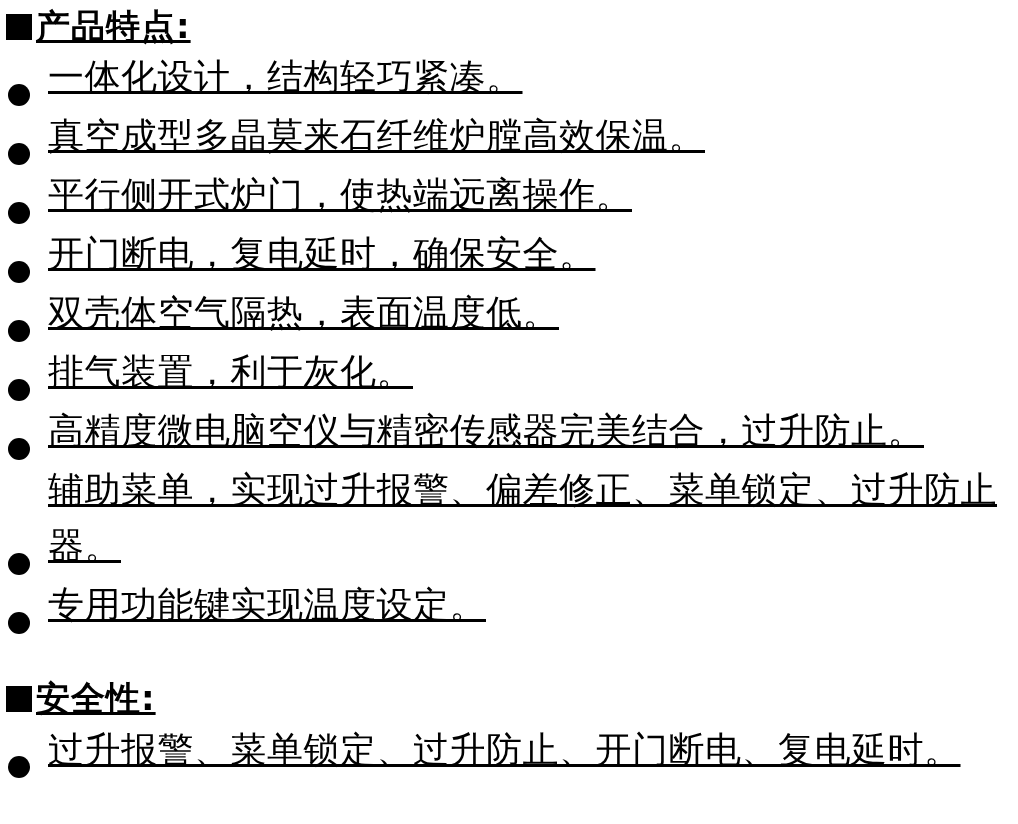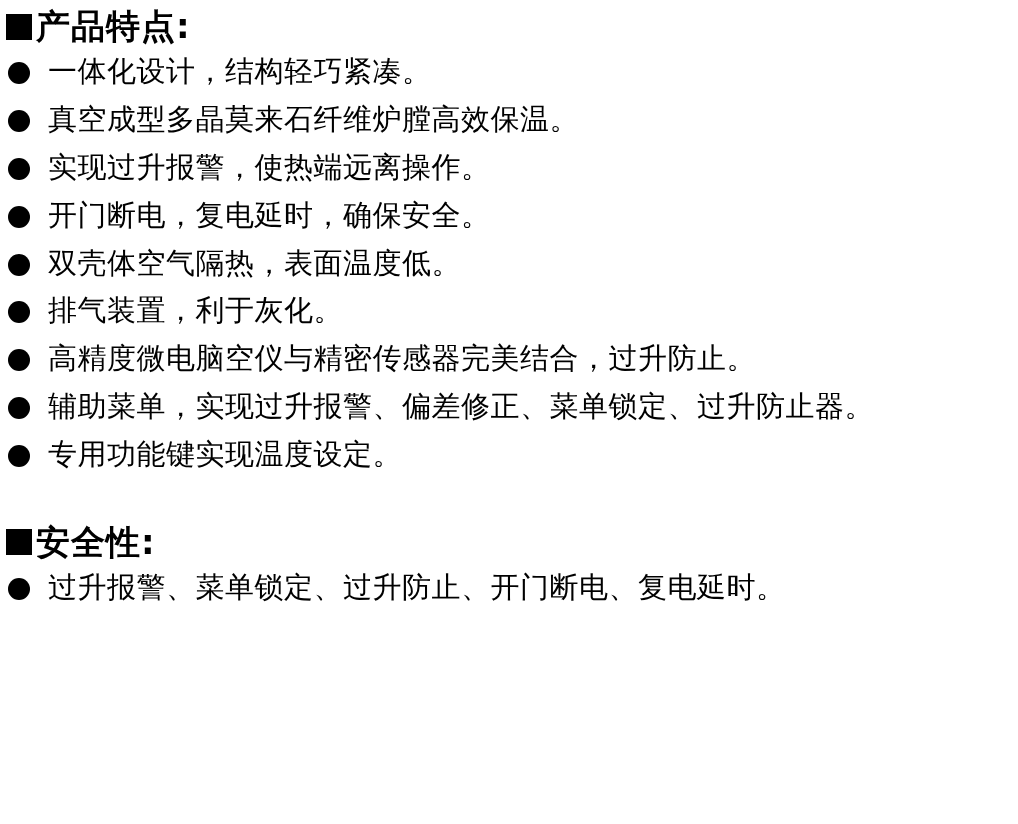--- a/index.html
+++ b/index.html
@@ -12,20 +12,21 @@
     height: 824px;
     font-family: "DejaVu Sans", "Liberation Sans", sans-serif;
     color: #000000;
     overflow: hidden;
   }
   .page {
     width: 1018px;
     height: 824px;
     box-sizing: border-box;
     padding: 8px 10px 0 6px;
+    text-decoration: underline;
   }
   .section {
     margin: 0;
   }
   .section-heading {
     display: flex;
     align-items: center;
     font-size: 34px;
     font-weight: bold;
     letter-spacing: 1px;
@@ -40,22 +41,22 @@
     margin-right: 4px;
     flex: 0 0 auto;
   }
   .bullet-list {
     list-style: none;
     margin: 0;
     padding: 0;
   }
   .bullet-item {
     display: flex;
-    align-items: flex-start;
-    font-size: 29px;
+    align-items: flex-end;
+    font-size: 36px;
     line-height: 1.58;
     margin: 0 0 2px 0;
   }
   .bullet-dot {
     flex: 0 0 auto;
     width: 22px;
     height: 22px;
     border-radius: 50%;
     background: #000000;
     margin: 13px 18px 0 2px;
@@ -85,21 +86,21 @@
       <li class="bullet-item">
         <span class="bullet-dot"></span>
         <span class="bullet-text">一体化设计，结构轻巧紧凑。</span>
       </li>
       <li class="bullet-item">
         <span class="bullet-dot"></span>
         <span class="bullet-text">真空成型多晶莫来石纤维炉膛高效保温。</span>
       </li>
       <li class="bullet-item">
         <span class="bullet-dot"></span>
-        <span class="bullet-text">实现过升报警，使热端远离操作。</span>
+        <span class="bullet-text">平行侧开式炉门，使热端远离操作。</span>
       </li>
       <li class="bullet-item">
         <span class="bullet-dot"></span>
         <span class="bullet-text">开门断电，复电延时，确保安全。</span>
       </li>
       <li class="bullet-item">
         <span class="bullet-dot"></span>
         <span class="bullet-text">双壳体空气隔热，表面温度低。</span>
       </li>
       <li class="bullet-item">

